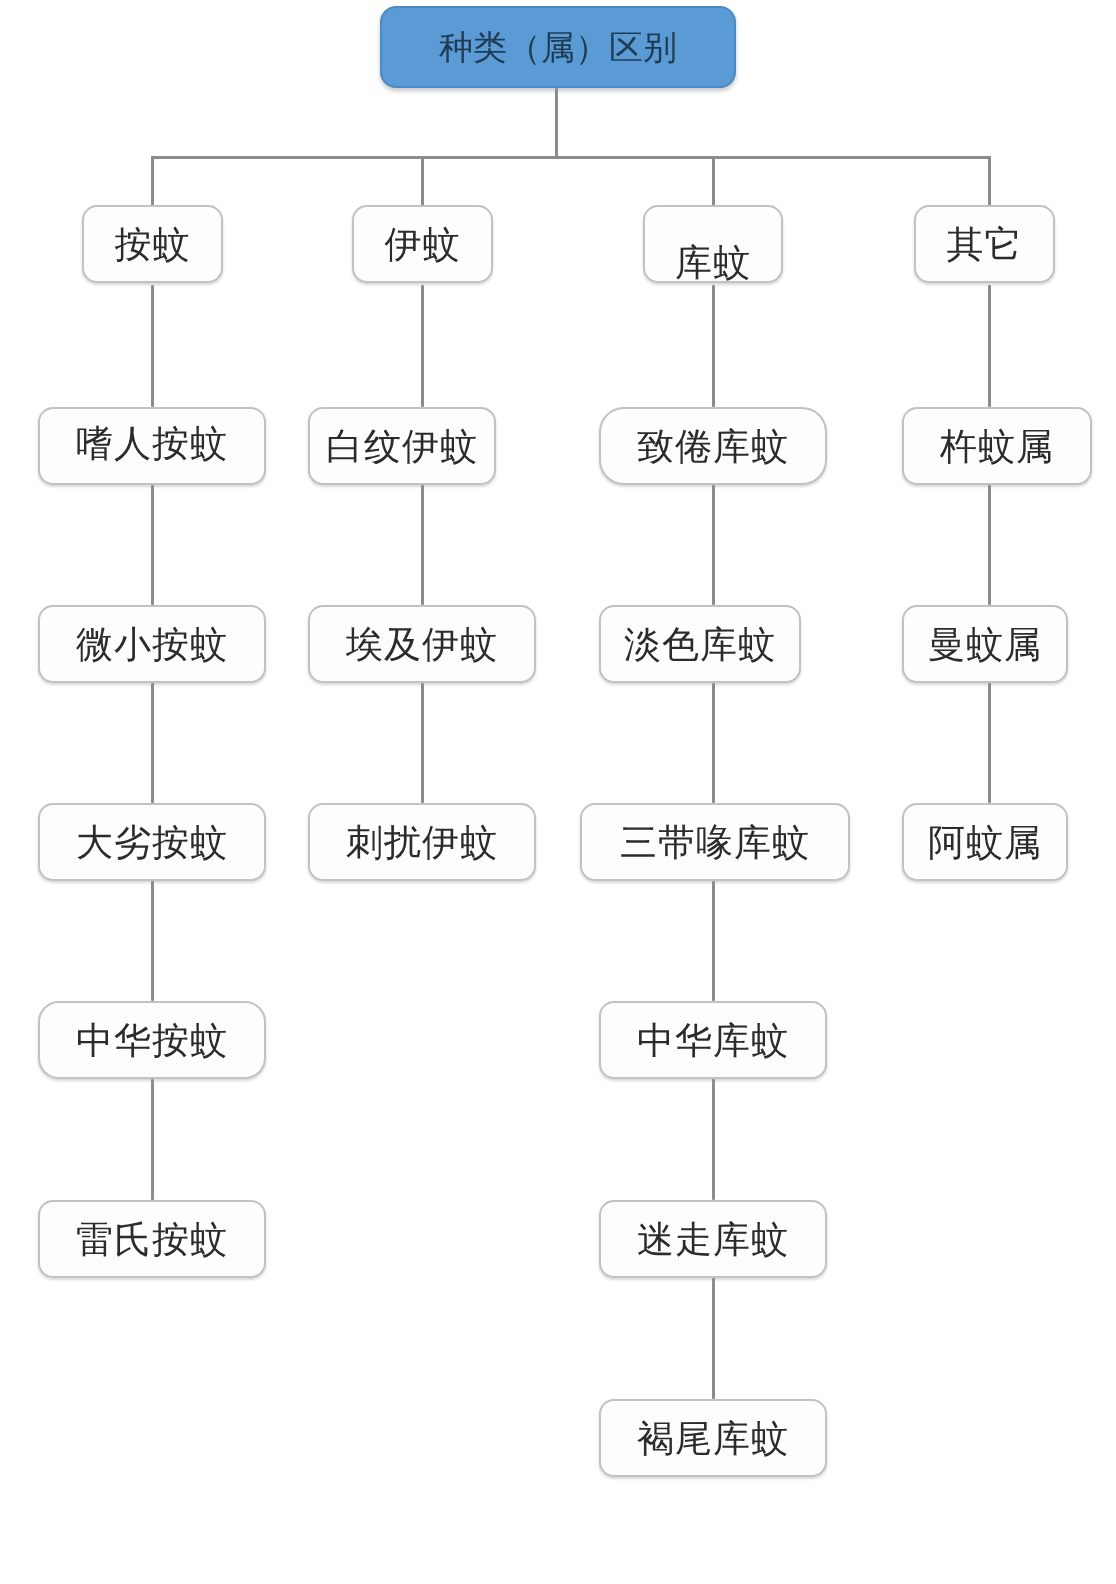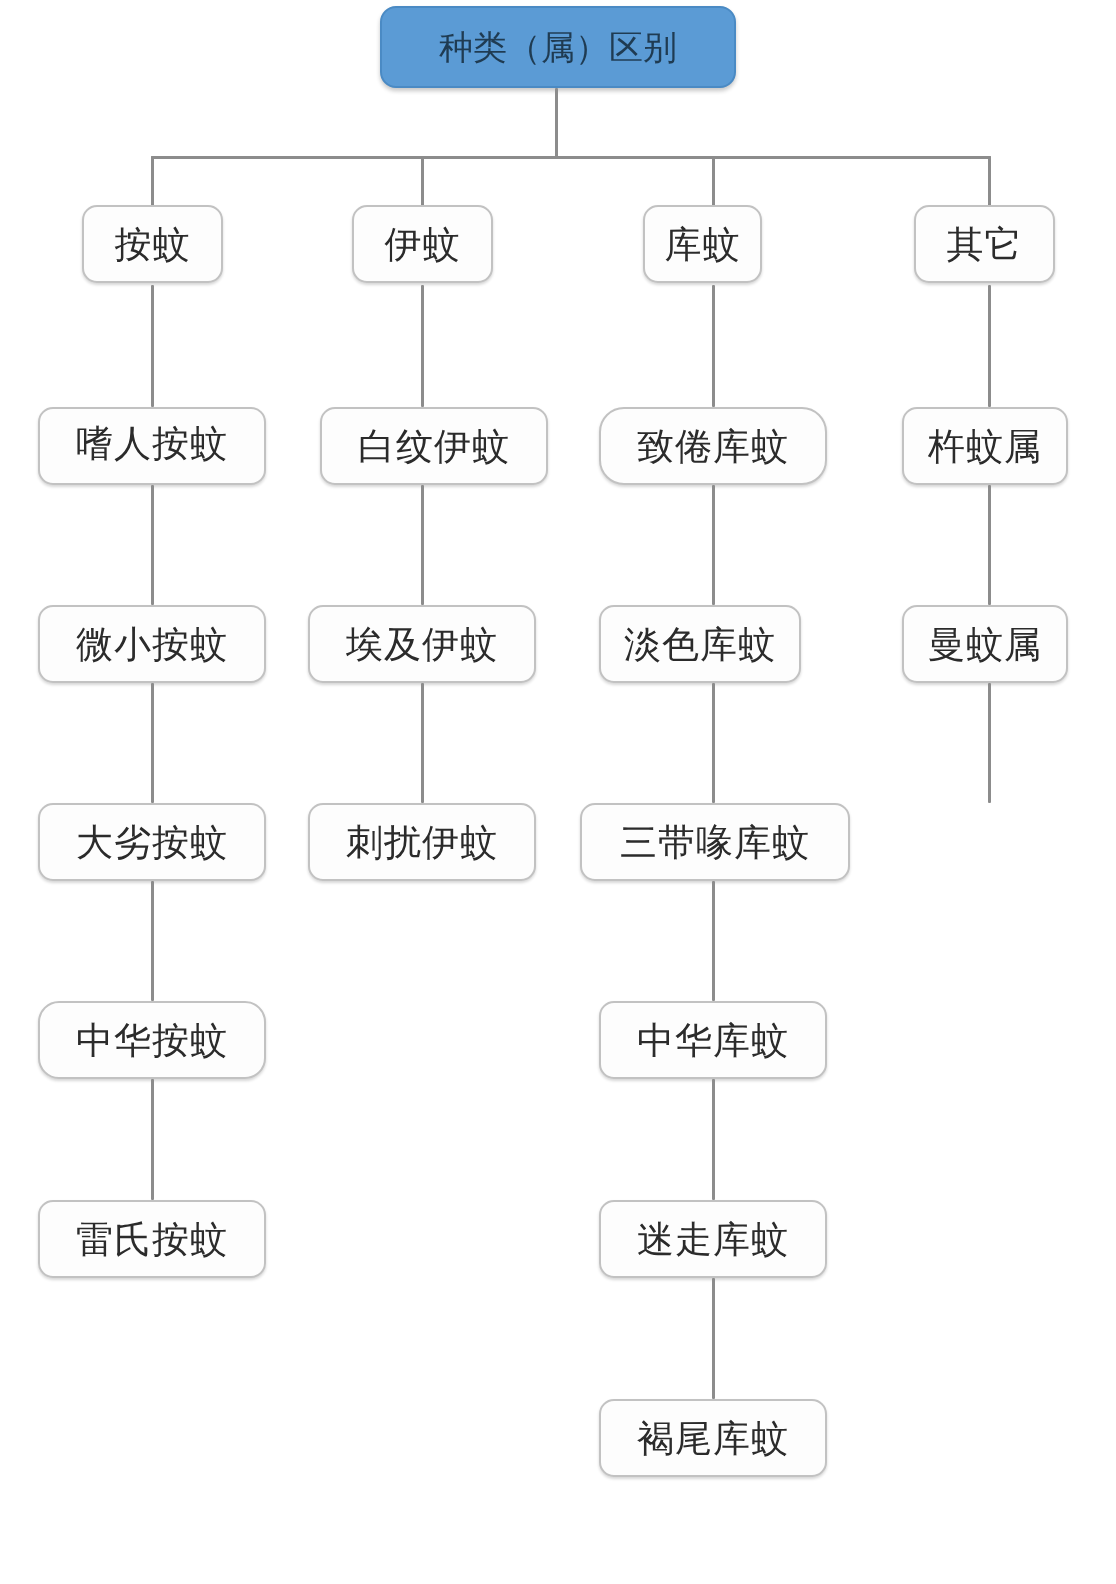--- a/index.html
+++ b/index.html
@@ -120,35 +120,35 @@
 
   <div class="node genus" style="left:352px; top:205px; width:141px;">
     <span class="label">伊蚊</span>
   </div>
 
   <div class="node species" style="left:38px; top:1200px; width:228px;">
     <span class="label">雷氏按蚊</span>
   </div>
   <div class="vline" style="left:421px; top:285px; height:122px;"></div>
 
-  <div class="node species" style="left:308px; top:407px; width:228px;margin-left:12px;">
+  <div class="node species" style="left:308px; top:407px; width:188px;">
     <span class="label">白纹伊蚊</span>
   </div>
   <div class="vline" style="left:421px; top:485px; height:120px;"></div>
 
   <div class="node species" style="left:308px; top:605px; width:228px;">
     <span class="label">埃及伊蚊</span>
   </div>
   <div class="vline" style="left:421px; top:683px; height:120px;"></div>
 
   <div class="node species" style="left:308px; top:803px; width:228px;">
     <span class="label">刺扰伊蚊</span>
   </div>
 
-  <div class="node genus" style="left:643px; top:205px; width:119px;">
+  <div class="node genus" style="left:643px; top:205px; width:140px;align-items:flex-end;">
     <span class="label">库蚊</span>
   </div>
   <div class="vline" style="left:712px; top:285px; height:122px;"></div>
 
   <div class="node species" style="left:599px; top:407px; width:228px;border-radius:25px;">
     <span class="label">致倦库蚊</span>
   </div>
   <div class="vline" style="left:712px; top:485px; height:120px;"></div>
 
   <div class="node species" style="left:599px; top:605px; width:202px;">
@@ -173,24 +173,27 @@
 
   <div class="node species" style="left:599px; top:1399px; width:228px;">
     <span class="label">褐尾库蚊</span>
   </div>
 
   <div class="node genus" style="left:914px; top:205px; width:141px;">
     <span class="label">其它</span>
   </div>
   <div class="vline" style="left:988px; top:285px; height:122px;"></div>
 
-  <div class="node species" style="left:902px; top:407px; width:166px;">
+  <div class="node species" style="left:902px; top:407px; width:190px;">
     <span class="label">杵蚊属</span>
   </div>
   <div class="vline" style="left:988px; top:485px; height:120px;"></div>
 
   <div class="node species" style="left:902px; top:605px; width:166px;">
     <span class="label">曼蚊属</span>
   </div>
   <div class="vline" style="left:988px; top:683px; height:120px;"></div>
 
+  <div class="node species" style="left:902px; top:803px; width:166px;">
+    <span class="label">阿蚊属</span>
+  </div>
 
 </div>
 
 </body></html>

